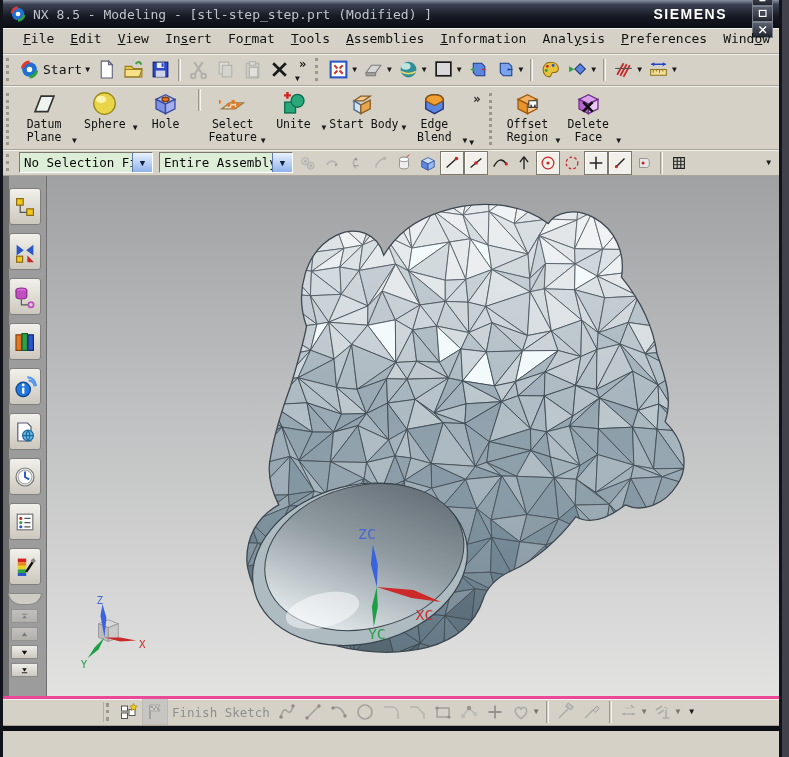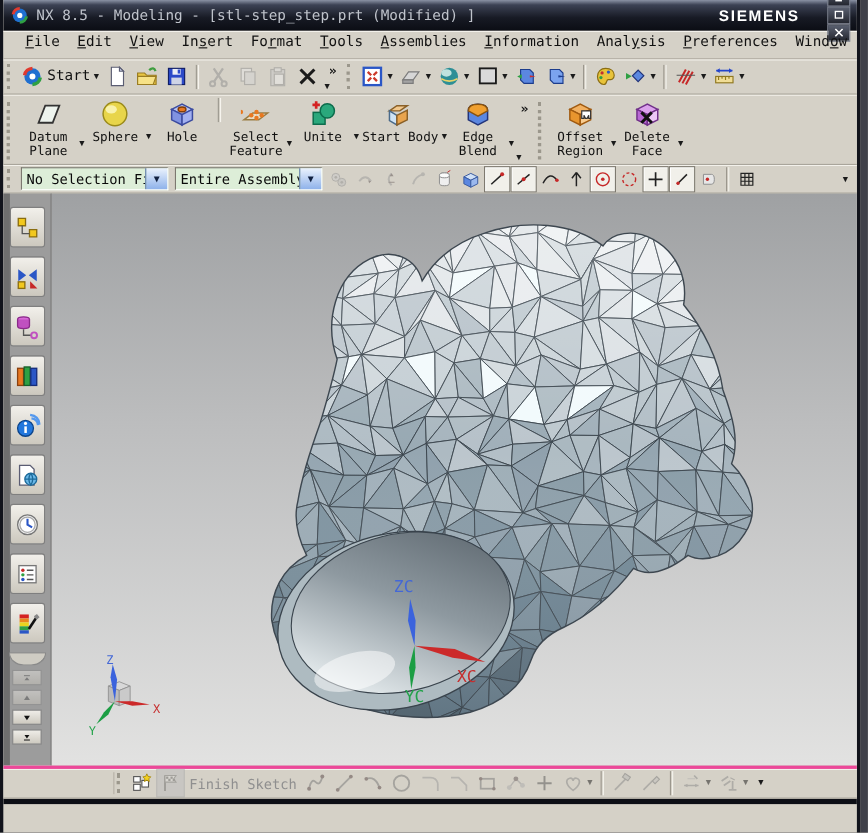--- a/index.html
+++ b/index.html
@@ -23,21 +23,21 @@
   .grip{width:7px;align-self:stretch;margin:4px 3px;border-left:3px dotted #9b978c}
   .sep{width:3px;height:22px;border-left:1px solid #9b978d;border-right:1px solid #f6f4ee;margin:0 4px}
   .tbtn{height:28px;min-width:26px;display:flex;align-items:center;justify-content:flex-end;gap:3px;padding:0 2px;border:1px solid transparent;font-size:13px;color:#111}
   .tbtn .ic{width:21px;height:21px}
   .tbtn.disabled{opacity:.5;filter:grayscale(.9)}
   .darr{font-size:8px;color:#1a1a1a;line-height:8px}
   .overflow{font-size:12px;font-weight:bold;color:#111;align-self:flex-start;padding:1px 4px}
   .endcol{display:flex;flex-direction:column;align-self:stretch;justify-content:space-between;padding:2px 2px}
   
   .features{height:64px;align-items:flex-start;padding-top:3px}
-  .fwrap{display:flex;align-items:center}
+  .fwrap{display:flex;align-items:flex-end}
   .fbtn{display:flex;flex-direction:column;align-items:center;min-width:56px;padding:1px 3px;font-size:11.5px;line-height:13px;text-align:center;white-space:pre-line;color:#111}
   .fbtn .ic{width:27px;height:27px;margin-bottom:1px}
   .farr{font-size:8px;color:#1a1a1a;margin-top:26px}
   
   .selbar{height:26px}
   .combo{display:flex;align-items:center;height:21px;margin:0 3px;border:1px solid;border-color:#7c7870 #ffffff #ffffff #7c7870;background:#ddeed8}
   .cval{width:112px;padding:0 4px;font-size:12.5px;color:#0a0a0a;white-space:nowrap;overflow:hidden}
   .cbtn{width:20px;height:19px;background:linear-gradient(#eaf2fd,#8fb2ea);border-left:1px solid #5d7aa8;display:flex;align-items:center;justify-content:center;font-size:9px;color:#102040}
   .selbar .tbtn{height:24px;min-width:24px}
   .selbar .tbtn .ic{width:18px;height:18px}

